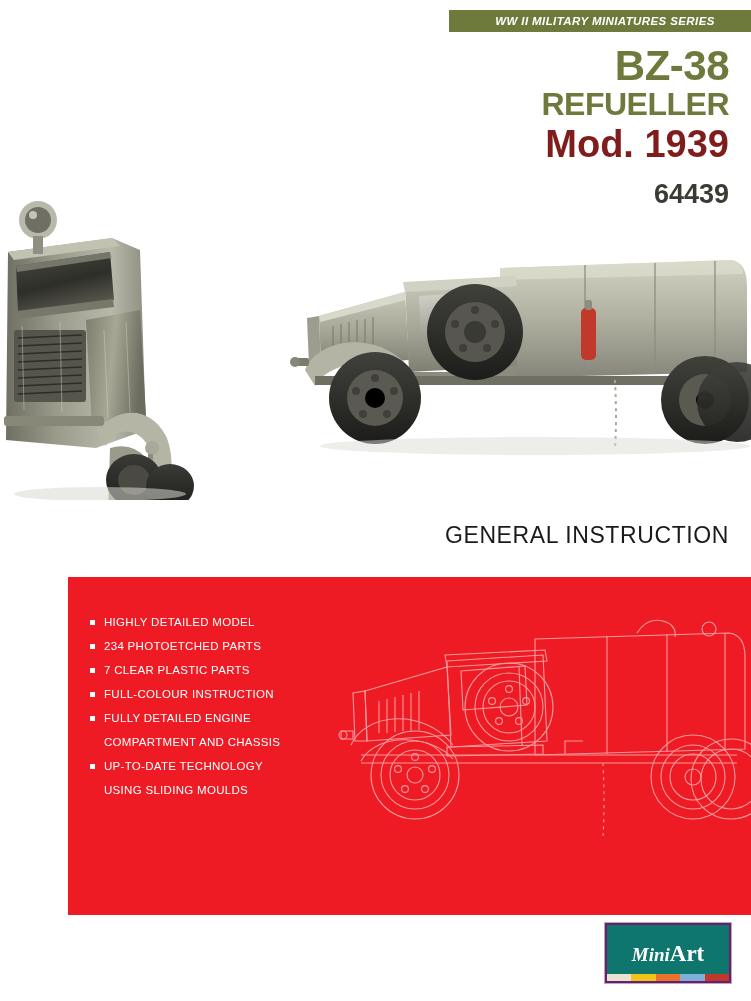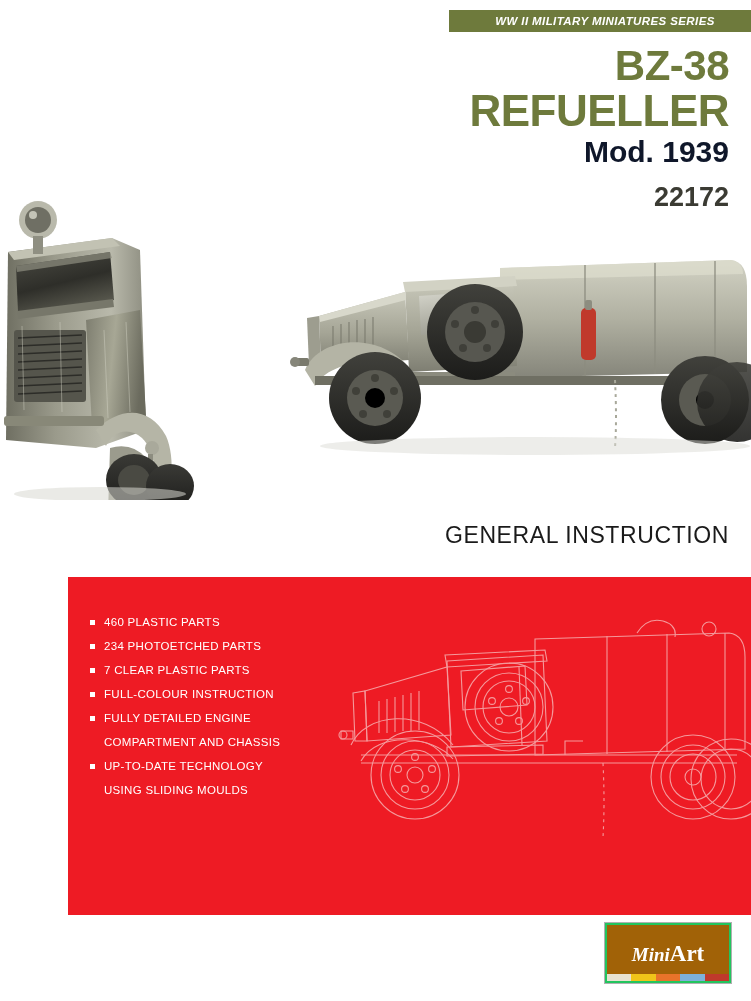--- a/index.html
+++ b/index.html
@@ -55,31 +55,31 @@
   }
   .title-line1 {
     font-size: 42px;
     font-weight: bold;
     color: #6e7a3c;
     line-height: 1.05;
     font-family: "Liberation Sans", sans-serif;
     letter-spacing: -0.5px;
   }
   .title-line2 {
-    font-size: 44px;
+    font-size: 32px;
     font-weight: bold;
     color: #6e7a3c;
     line-height: 1.05;
     font-family: "Liberation Sans", sans-serif;
     letter-spacing: -0.5px;
   }
   .title-line3 {
-    font-size: 30px;
-    font-weight: bold;
-    color: #0f172a;
+    font-size: 38px;
+    font-weight: bold;
+    color: #7f1d1d;
     line-height: 1.2;
     font-family: "Liberation Sans", sans-serif;
   }
   .kit-number {
     margin-top: 12px;
     font-size: 27px;
     font-weight: bold;
     color: #3b3b33;
     font-family: "Liberation Sans", sans-serif;
   }
@@ -171,22 +171,22 @@
     opacity: 0.95;
   }
 
   
   .logo {
     position: absolute;
     right: 20px;
     bottom: 18px;
     width: 122px;
     height: 56px;
-    background: #a16207;
-    border: 2px solid #22c55e;
+    background: #0f766e;
+    border: 2px solid #701a75;
     box-shadow: 0 0 0 1px #b0b0b0;
     display: flex;
     align-items: center;
     justify-content: center;
   }
   .logo-inner {
     text-align: center;
     line-height: 1;
   }
   .logo-mini {
@@ -220,21 +220,21 @@
 <div class="page">
 
   <div class="series-banner">
     <span>WW II MILITARY MINIATURES SERIES</span>
   </div>
 
   <div class="title-block">
     <div class="title-line1">BZ-38</div>
     <div class="title-line2">REFUELLER</div>
     <div class="title-line3">Mod. 1939</div>
-    <div class="kit-number">22172</div>
+    <div class="kit-number">64439</div>
   </div>
 
   <div class="photo-area">
 
     <svg class="truck-front" viewBox="0 0 215 320" aria-hidden="true">
       <defs>
         <linearGradient id="bodyG" x1="0" y1="0" x2="1" y2="0">
           <stop offset="0%" stop-color="#6f6f62"></stop>
           <stop offset="35%" stop-color="#9a9a8b"></stop>
           <stop offset="75%" stop-color="#b9b9ab"></stop>
@@ -478,21 +478,21 @@
 
         <path d="M266 154 q2 40 0 74" stroke-dasharray="3 4"></path>
 
         <path d="M228 146 l0 -14 l18 0"></path>
       </g>
     </svg>
 
     <div class="features">
       <div class="feature-row">
         <span class="bullet"></span>
-        <span class="feature-text">460 PLASTIC PARTS</span>
+        <span class="feature-text">HIGHLY DETAILED MODEL</span>
       </div>
       <div class="feature-row">
         <span class="bullet"></span>
         <span class="feature-text">234 PHOTOETCHED PARTS</span>
       </div>
       <div class="feature-row">
         <span class="bullet"></span>
         <span class="feature-text">7 CLEAR PLASTIC PARTS</span>
       </div>
       <div class="feature-row">

